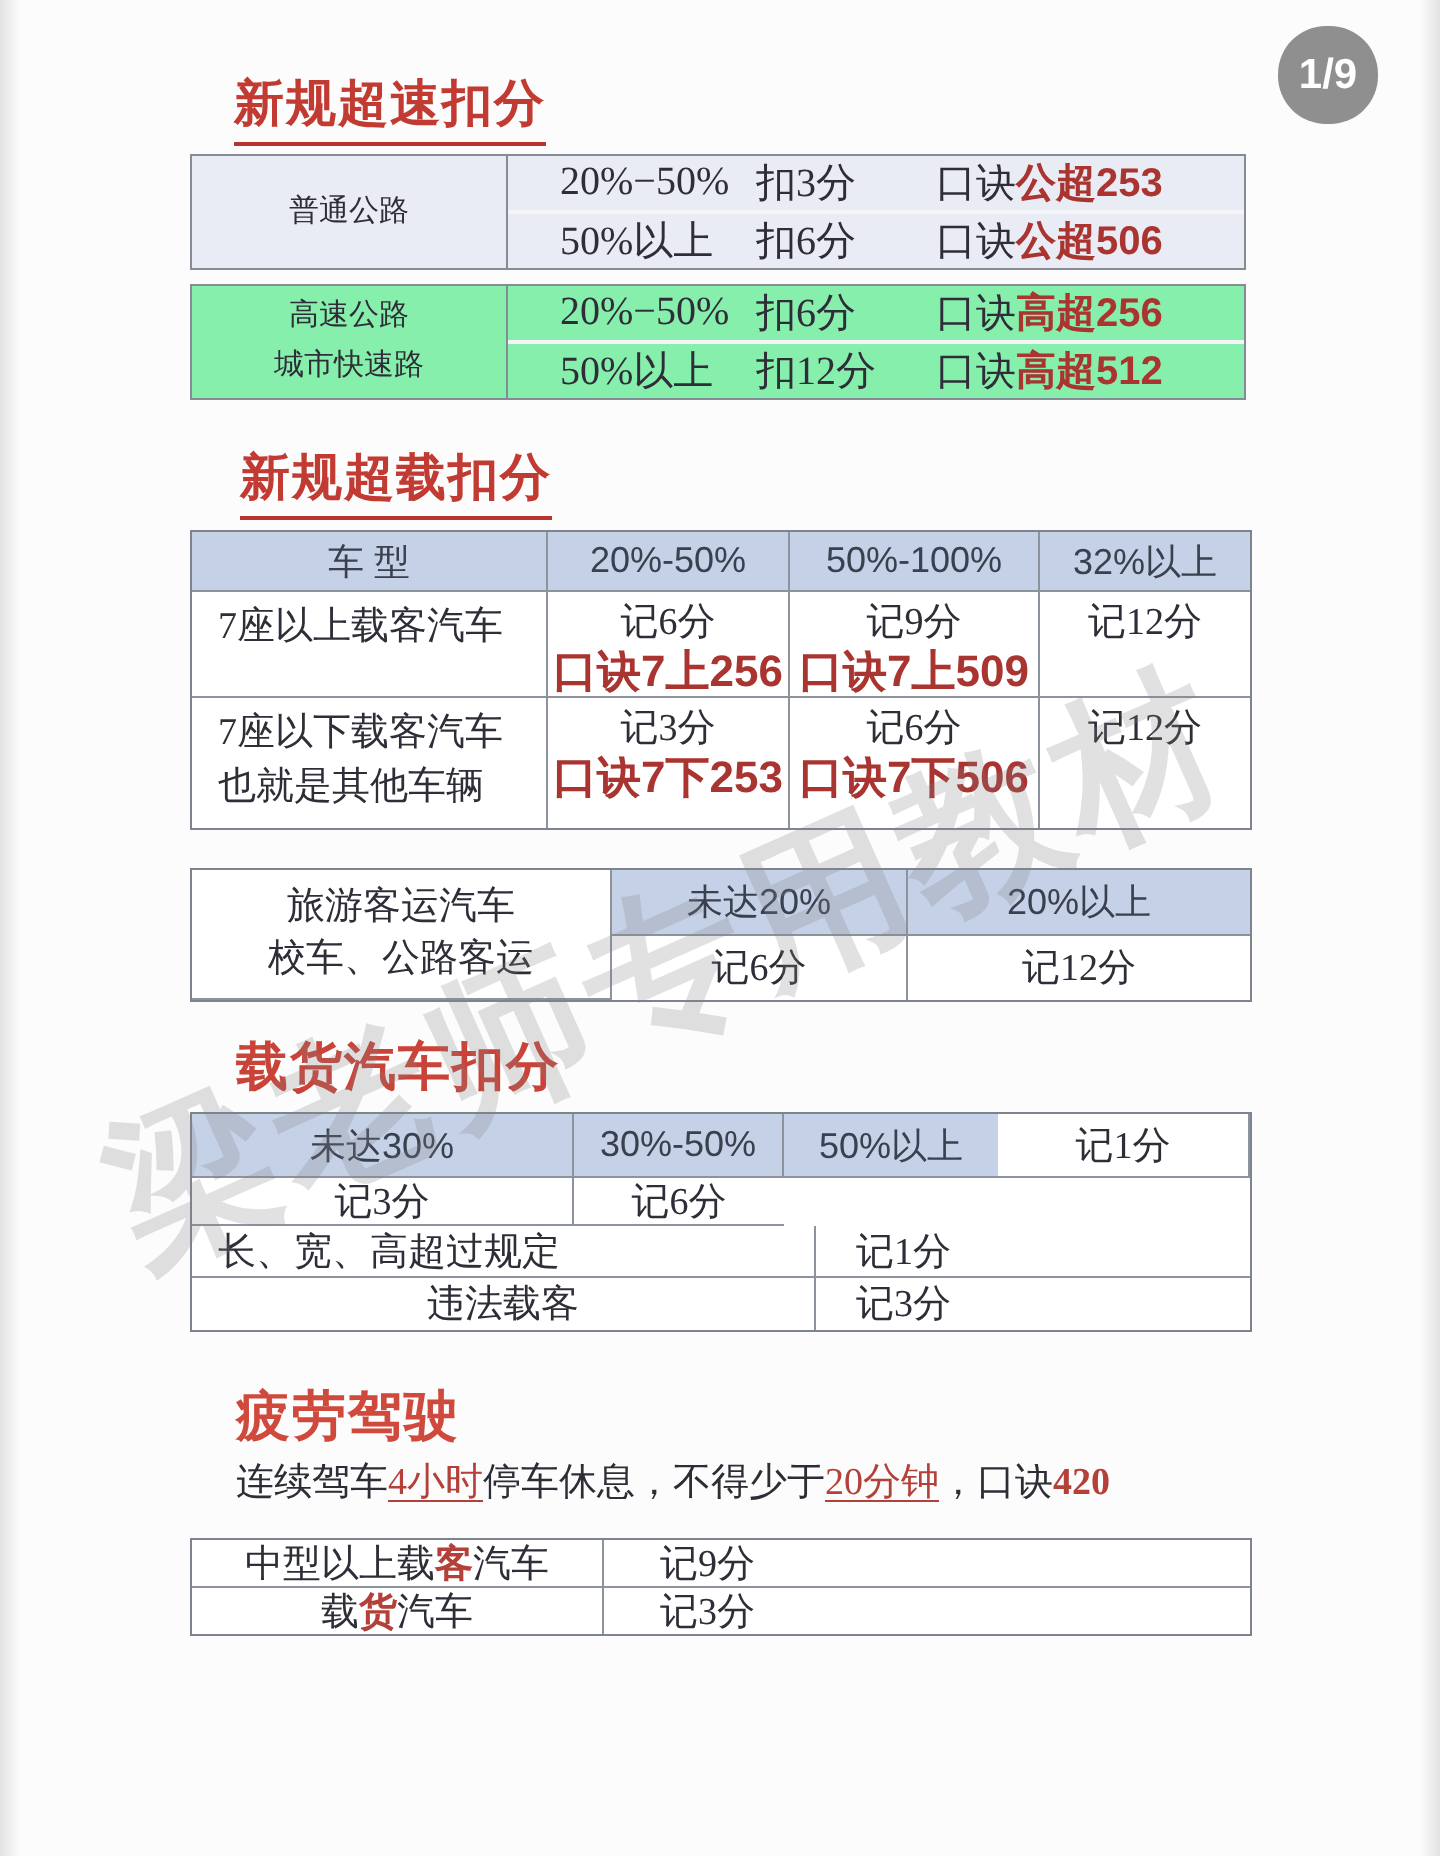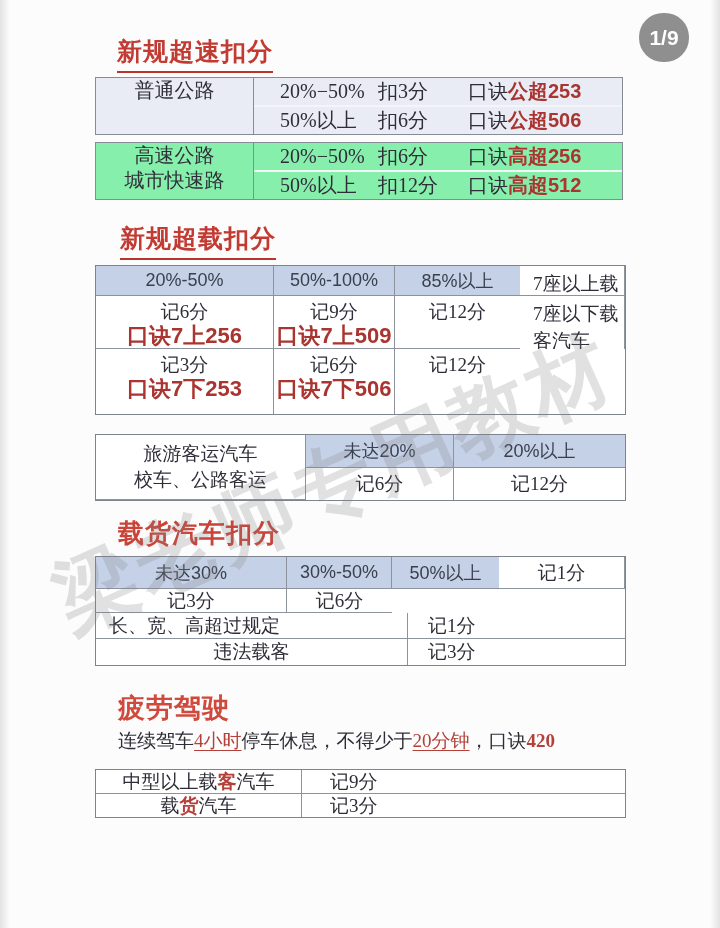--- a/index.html
+++ b/index.html
@@ -33,22 +33,22 @@
   }
   .sec-title.u{border-bottom:2px solid #b8352e;padding-bottom:3px;}
 
   
   .spd{
     position:absolute;left:95px;width:528px;height:58px;
     border:1.5px solid #868c96;display:flex;box-sizing:border-box;
   }
   .spd .road{
     width:157px;flex:none;border-right:1.5px solid #868c96;
-    display:flex;flex-direction:column;align-items:center;
-    font-size:20px;line-height:25px;
+    display:flex;flex-direction:column;align-items:center;justify-content:center;
+    font-size:15px;line-height:25px;
   }
   .spd .rows{flex:1;display:flex;flex-direction:column;}
   .spd .rrow{flex:1;display:flex;align-items:center;padding-left:26px;font-size:20px;}
   .spd .rrow + .rrow{border-top:2px solid #f4f5f9;}
   .spd .rng{width:98px;flex:none;}
   .spd .pts{width:90px;flex:none;}
   .mn{font-family:"Liberation Sans","DejaVu Sans",sans-serif;font-weight:bold;color:#a93430;}
   .t-light{background:#e9ecf4;}
   .t-dark{background:#86efac;}
 
@@ -145,23 +145,24 @@
         <span class="pts">扣12分</span>
         <span>口诀</span>
         <span class="mn">高超512</span>
       </div>
     </div>
   </div>
 
   <div class="sec-title u" style="left:120px;top:222px;">新规超载扣分</div>
 
   <div class="gtbl ov">
+    <div class="cell hdr">车 型</div>
     <div class="cell hdr">20%-50%</div>
     <div class="cell hdr">50%-100%</div>
-    <div class="cell hdr last-c">85%以上</div>
+    <div class="cell hdr last-c">32%以上</div>
 
     <div class="cell lft topal vch">
       <span>7座以上载客汽车</span>
     </div>
     <div class="cell topal">
       <span class="pt-line">记6分</span>
       <span class="mn2">口诀7上256</span>
     </div>
     <div class="cell topal">
       <span class="pt-line">记9分</span>

